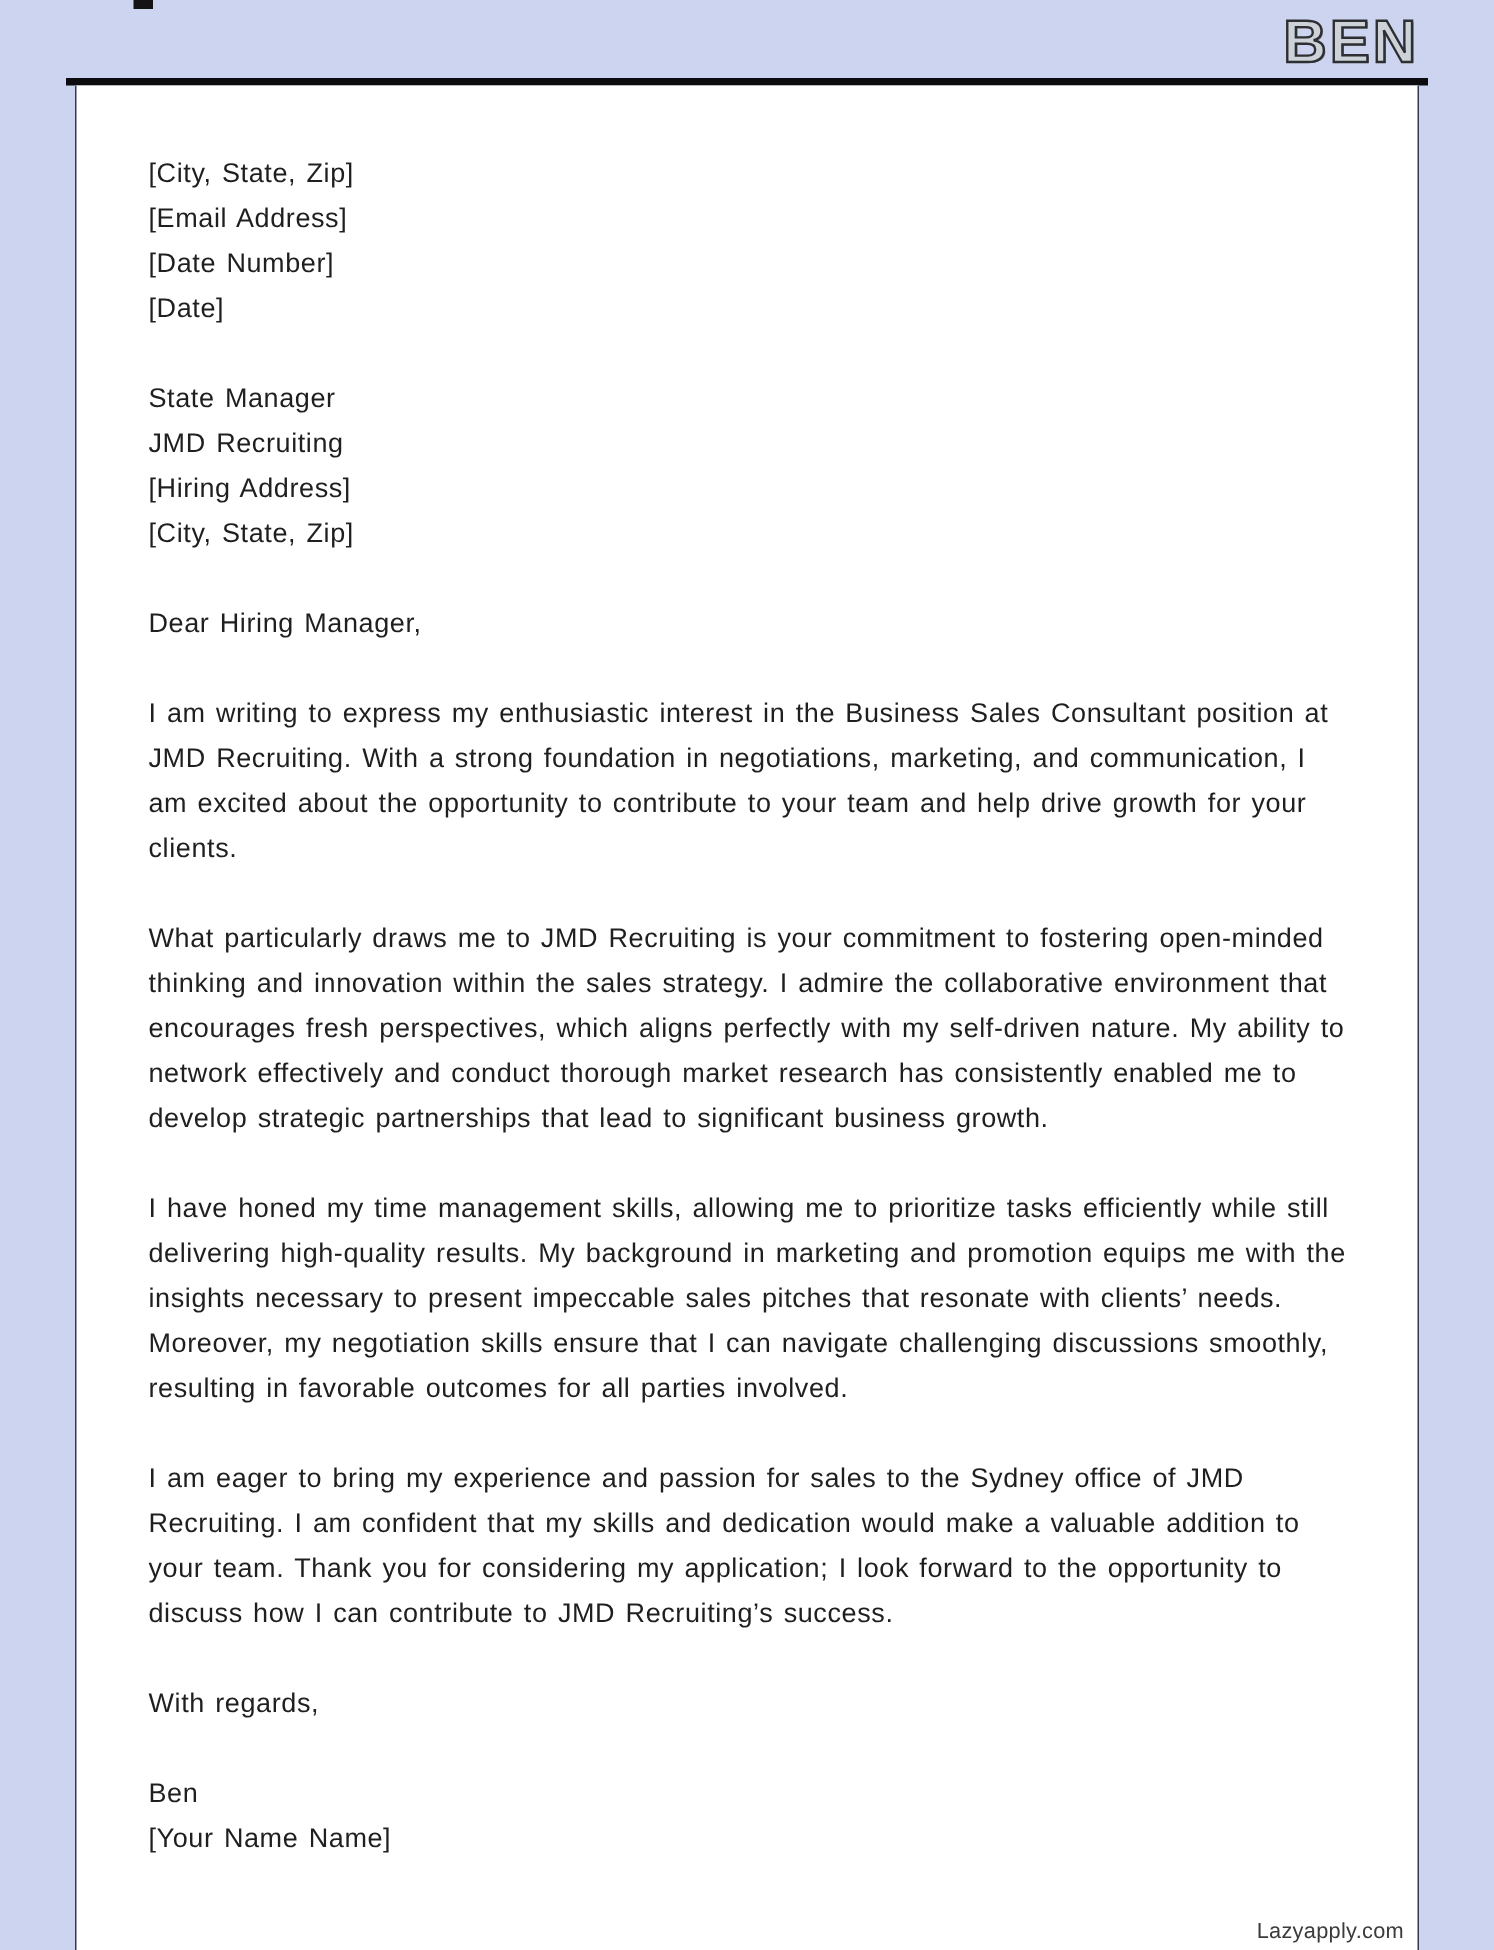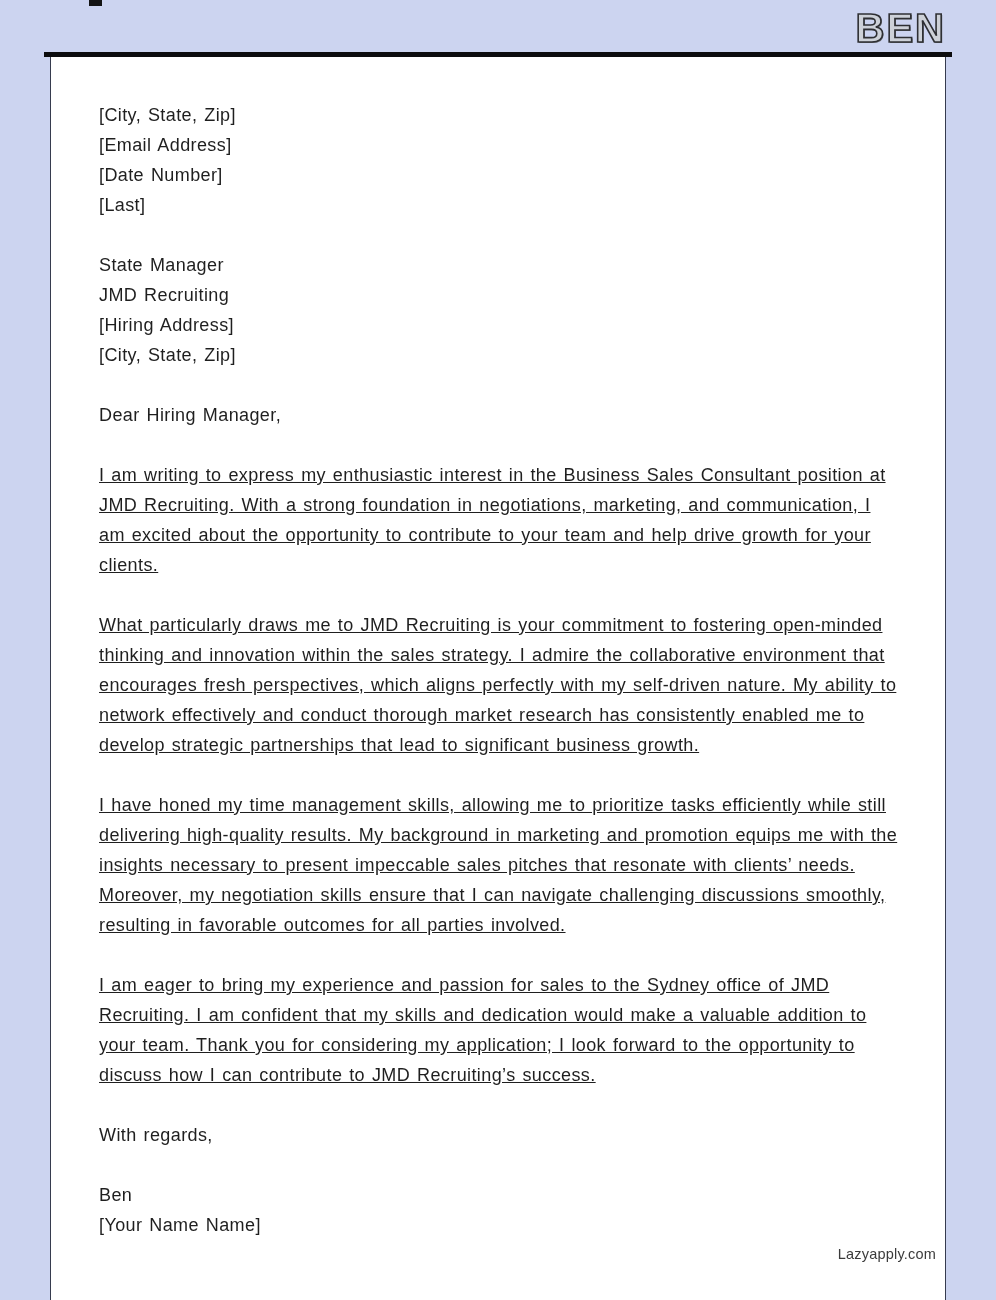--- a/index.html
+++ b/index.html
@@ -55,25 +55,25 @@
     border-top: none;
     padding: 43px 46px 0 48px;
     color: #1f1f1f;
     font-size: 18px;
     line-height: 30px;
     letter-spacing: 0.4px;
     word-spacing: 1.5px;
   }
 
   .paper .block { margin: 0 0 30px 0; }
-  .paper p { margin: 14px 0 30px 0; text-decoration: underline; }
+  .paper p { margin: 14px 0 30px 0; }
 
   .watermark {
     position: absolute;
-    top: 1246px;
+    top: 1280px;
     right: 60px;
     font-size: 14.5px;
     letter-spacing: 0.2px;
     color: #3b3b3b;
   }
 </style>
 </head>
 <body>
 
 <div class="corner-mark"></div>
@@ -81,21 +81,21 @@
 <div class="brand">BEN</div>
 
 <div class="top-rule"></div>
 
 <div class="paper">
 
   <div class="block">
     <div>[City, State, Zip]</div>
     <div>[Email Address]</div>
     <div>[Date Number]</div>
-    <div>[Last]</div>
+    <div>[Date]</div>
   </div>
 
   <div class="block">
     <div>State Manager</div>
     <div>JMD Recruiting</div>
     <div>[Hiring Address]</div>
     <div>[City, State, Zip]</div>
   </div>
 
   <div class="block">Dear Hiring Manager,</div>

